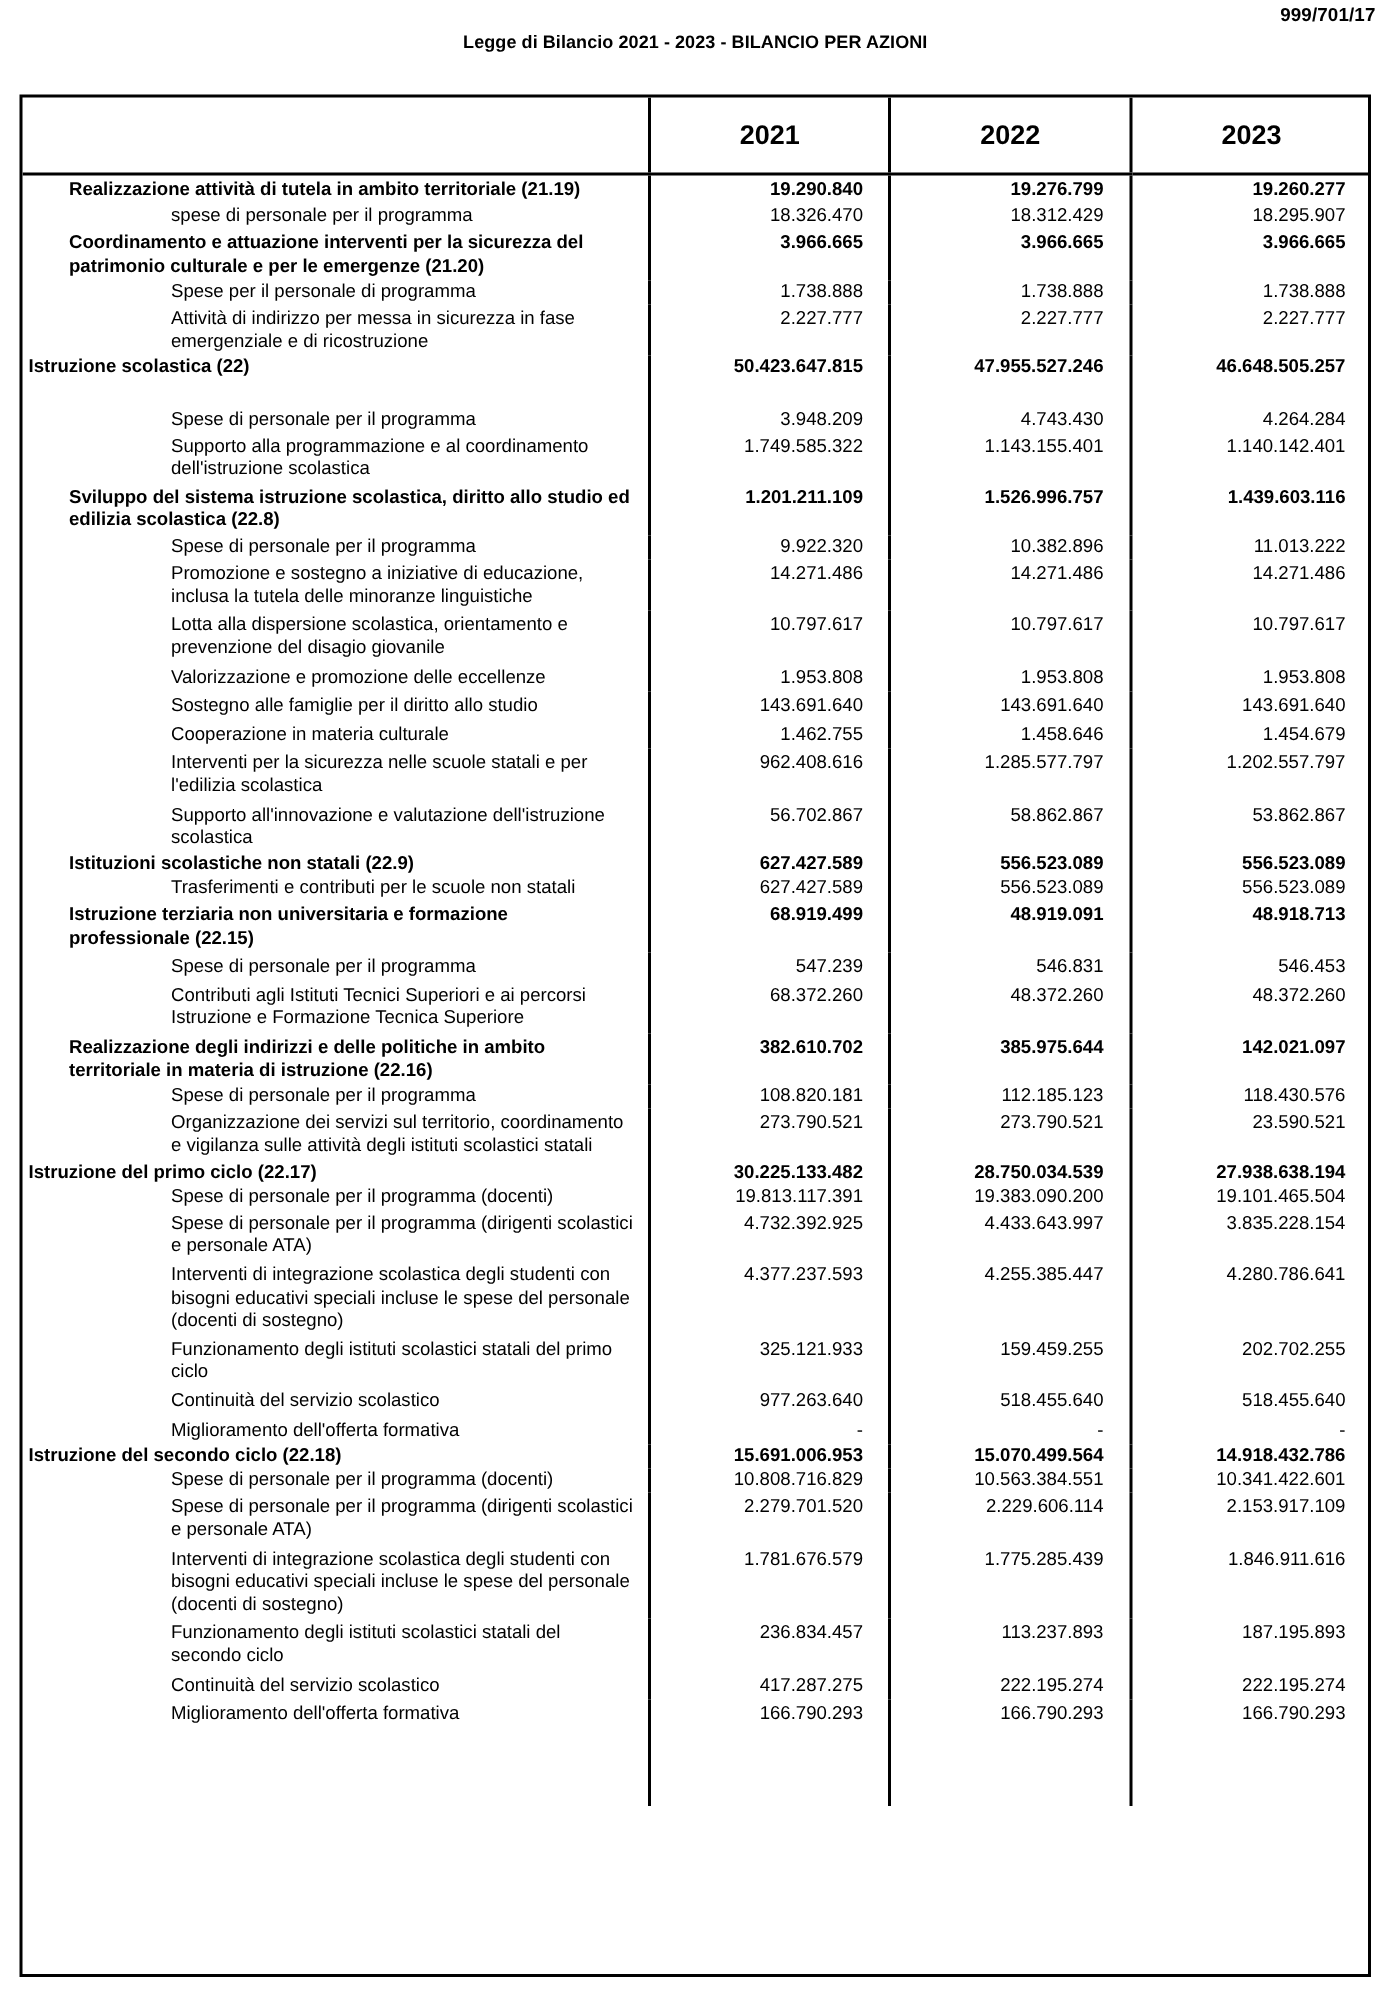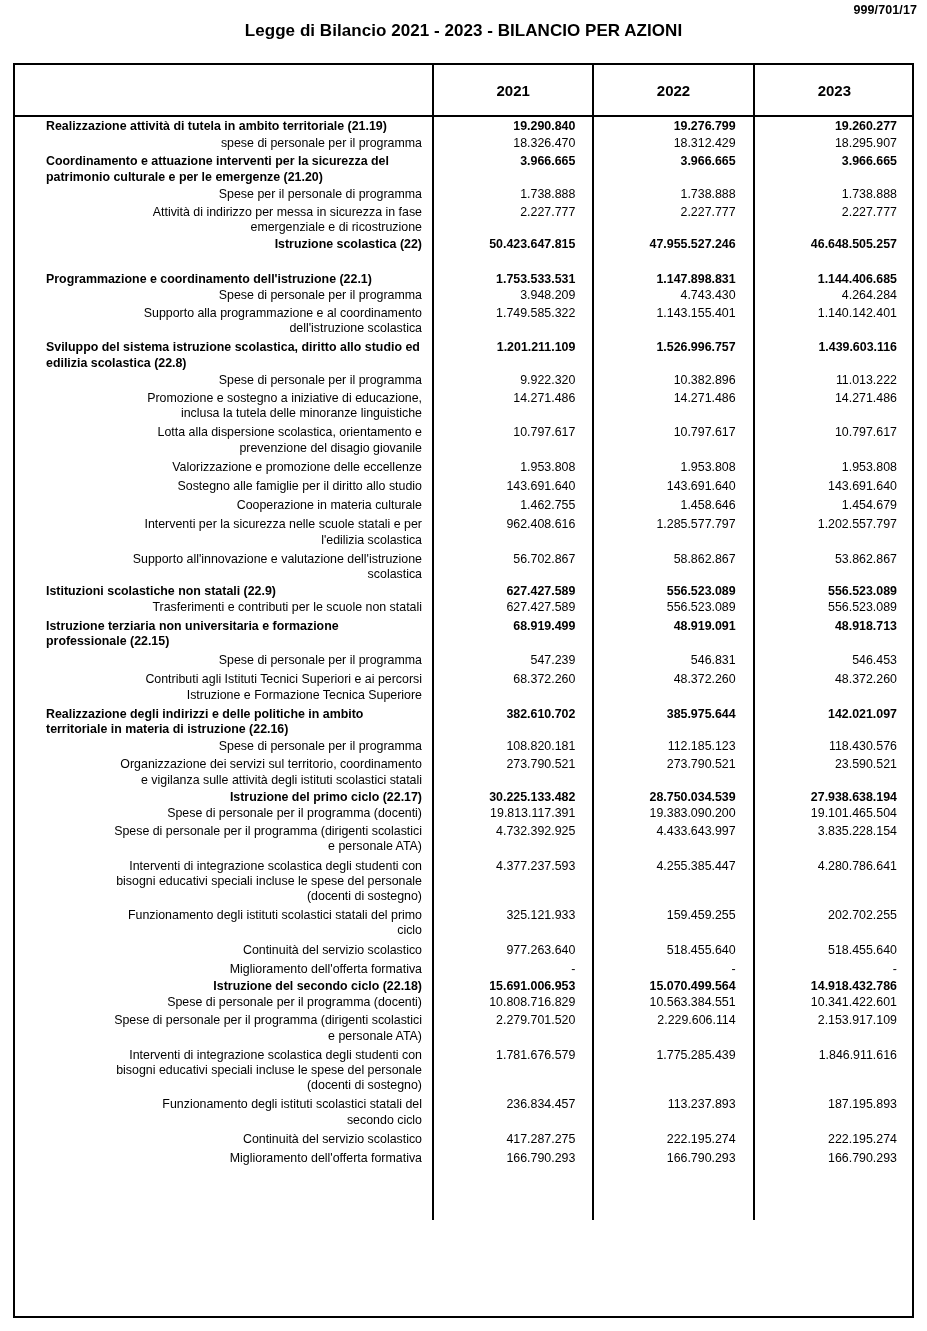--- a/index.html
+++ b/index.html
@@ -26,21 +26,21 @@
     font-weight: 700;
     letter-spacing: 0.1px;
     white-space: nowrap;
   }
   .doc-title {
     position: absolute;
     top: 21px;
     left: 0;
     width: 927px;
     text-align: center;
-    font-size: 17px;
+    font-size: 12px;
     font-weight: 700;
     letter-spacing: 0.05px;
   }
 
   
   .table-wrap {
     position: absolute;
     left: 13px;
     top: 63px;
     width: 901px;
@@ -55,21 +55,21 @@
     table-layout: fixed;
   }
   table.ledger col.c-label { width: 418px; }
   table.ledger col.c-num   { width: 160.33px; }
 
   
   thead th {
     height: 50px;
     border-bottom: 2px solid #000;
     border-left: 2px solid #000;
-    font-size: 15px;
+    font-size: 18px;
     font-weight: 700;
     text-align: center;
     vertical-align: middle;
     padding: 0;
   }
   thead th.h-label {
     border-left: none;
   }
 
   
@@ -85,23 +85,23 @@
     padding-left: 4px;
     padding-right: 10px;
   }
   tbody td.num {
     text-align: right;
     padding-right: 17px;
     white-space: nowrap;
   }
 
   
-  .lvl0 { padding-left: 0px; font-weight: 700; text-align: right; }
+  .lvl0 { padding-left: 0px; font-weight: 700; }
   .lvl1 { padding-left: 27px; font-weight: 700; }
-  .lvl2 { padding-left: 95px; font-weight: 400; text-align: right; }
+  .lvl2 { padding-left: 95px; font-weight: 400; }
 
   .lbl .txt { display: block; }
 
   tr.r-bold td.num { font-weight: 700; }
   tr.r-norm td.num { font-weight: 400; }
 
   
   tr.row td { padding-top: 2px; padding-bottom: 2px; }
   tr.row.tight td { padding-top: 0px; padding-bottom: 1px; }
   tr.spacer td { height: 18px; padding: 0; }
@@ -177,28 +177,20 @@
           <td class="num">50.423.647.815</td>
           <td class="num">47.955.527.246</td>
           <td class="num">46.648.505.257</td>
         </tr>
         <tr class="spacer">
           <td class="lbl"></td>
           <td></td>
           <td></td>
           <td></td>
         </tr>
-        <tr class="row tight r-bold">
-          <td class="lbl">
-            <span class="txt lvl1">Programmazione e coordinamento dell'istruzione (22.1)</span>
-          </td>
-          <td class="num">1.753.533.531</td>
-          <td class="num">1.147.898.831</td>
-          <td class="num">1.144.406.685</td>
-        </tr>
         <tr class="row tight r-norm">
           <td class="lbl">
             <span class="txt lvl2">Spese di personale per il programma</span>
           </td>
           <td class="num">3.948.209</td>
           <td class="num">4.743.430</td>
           <td class="num">4.264.284</td>
         </tr>
         <tr class="row r-norm">
           <td class="lbl">

